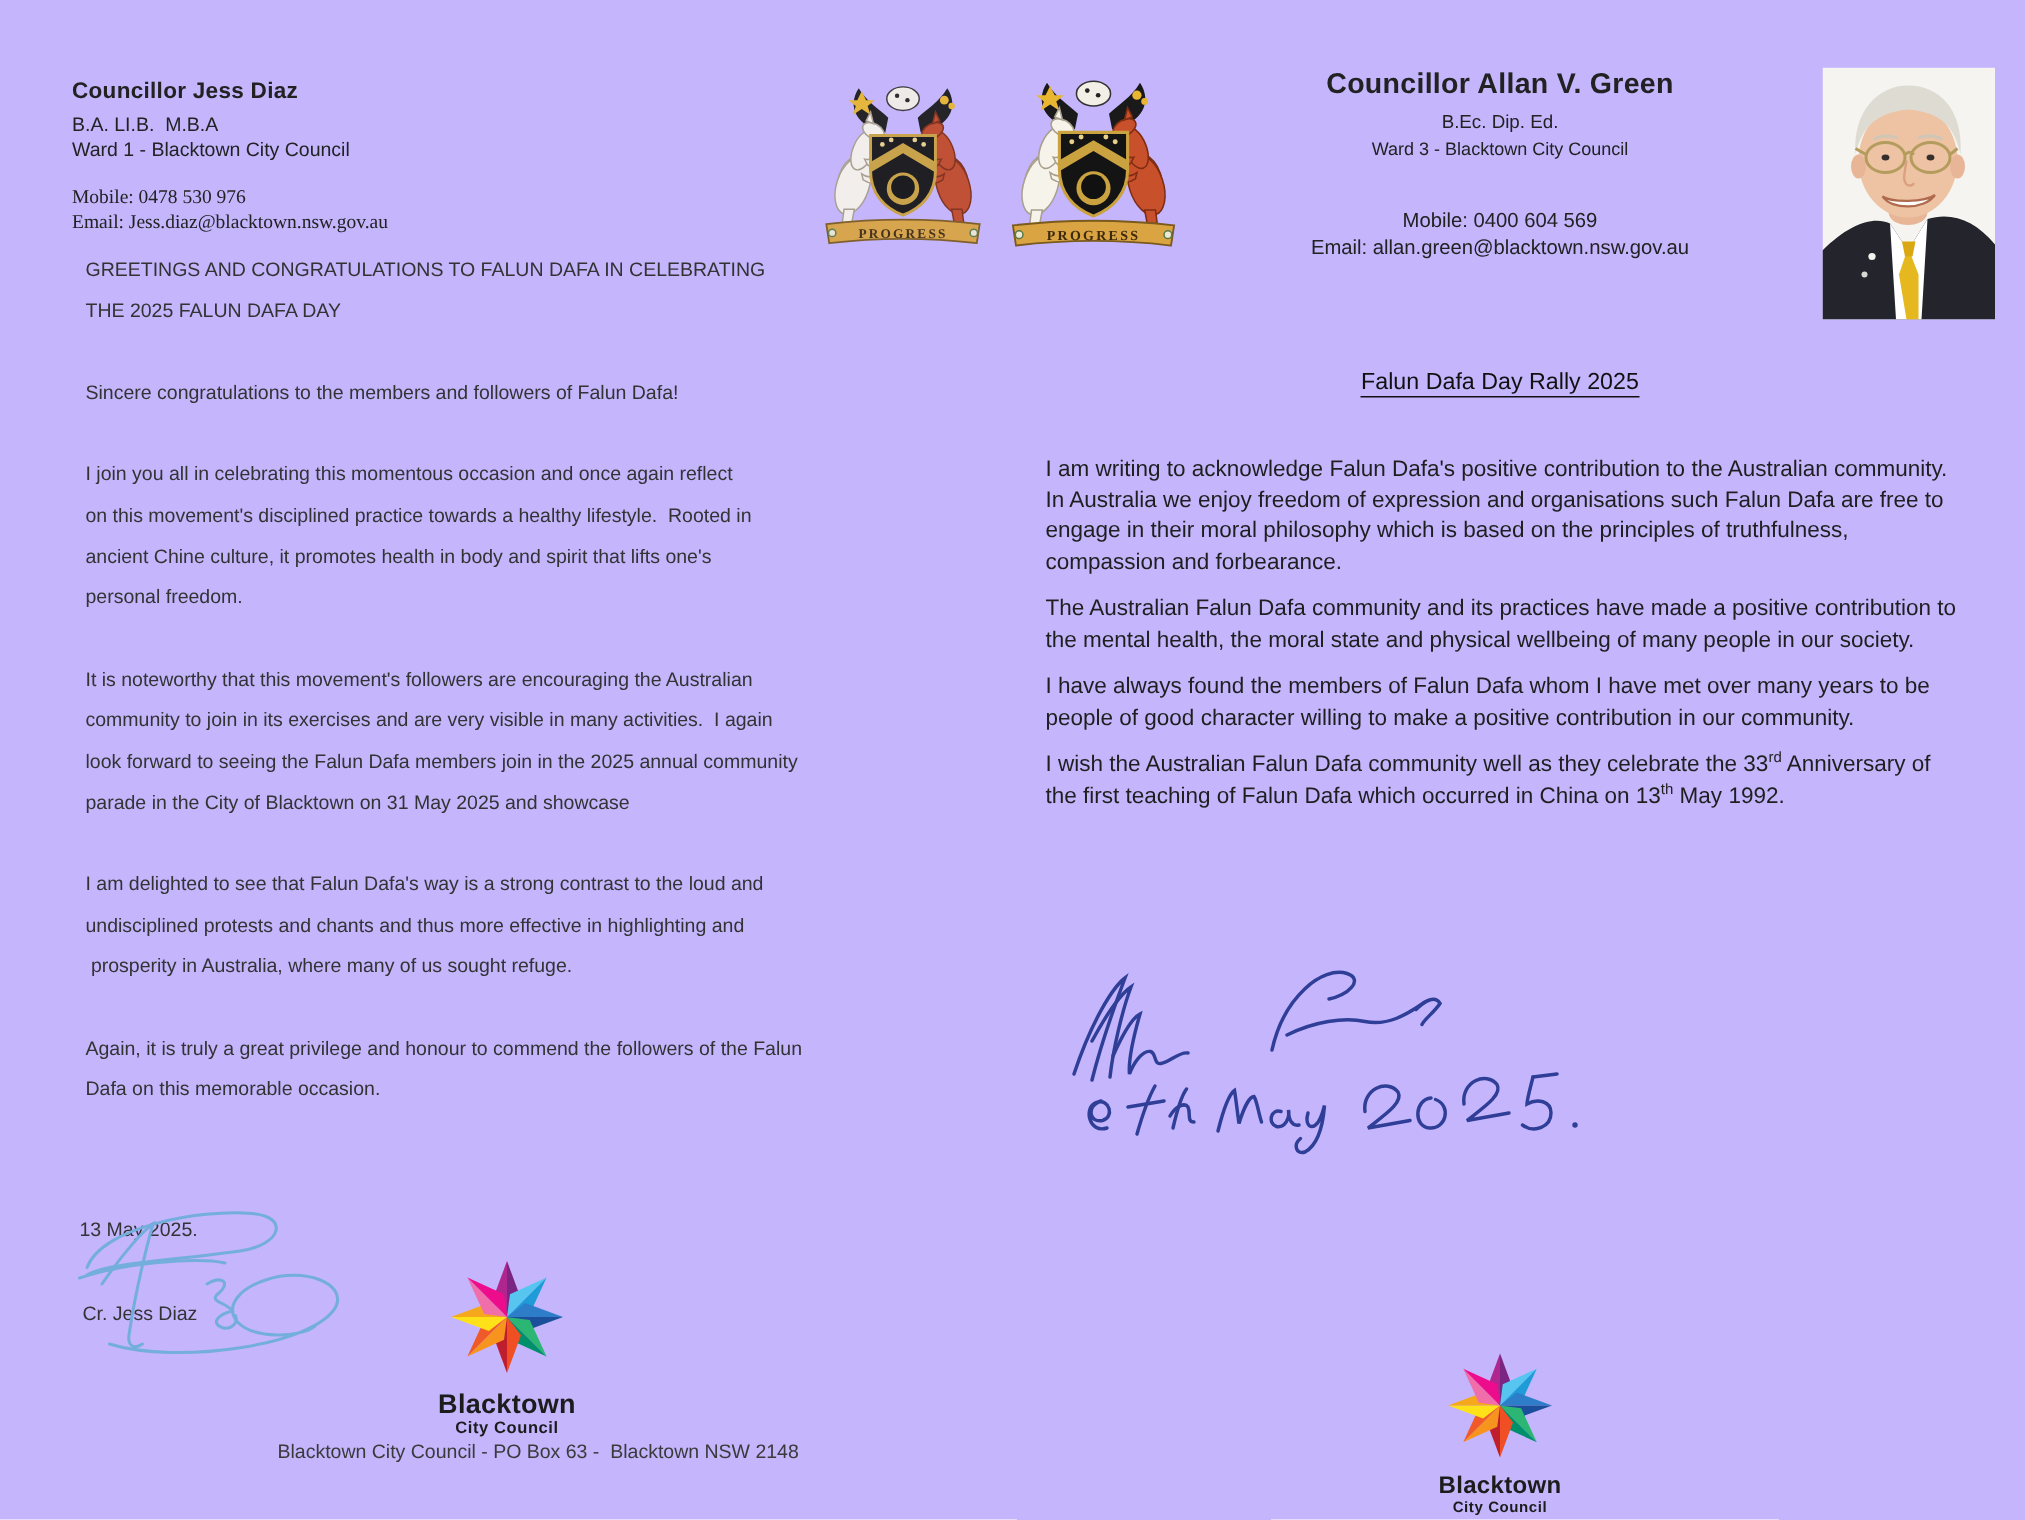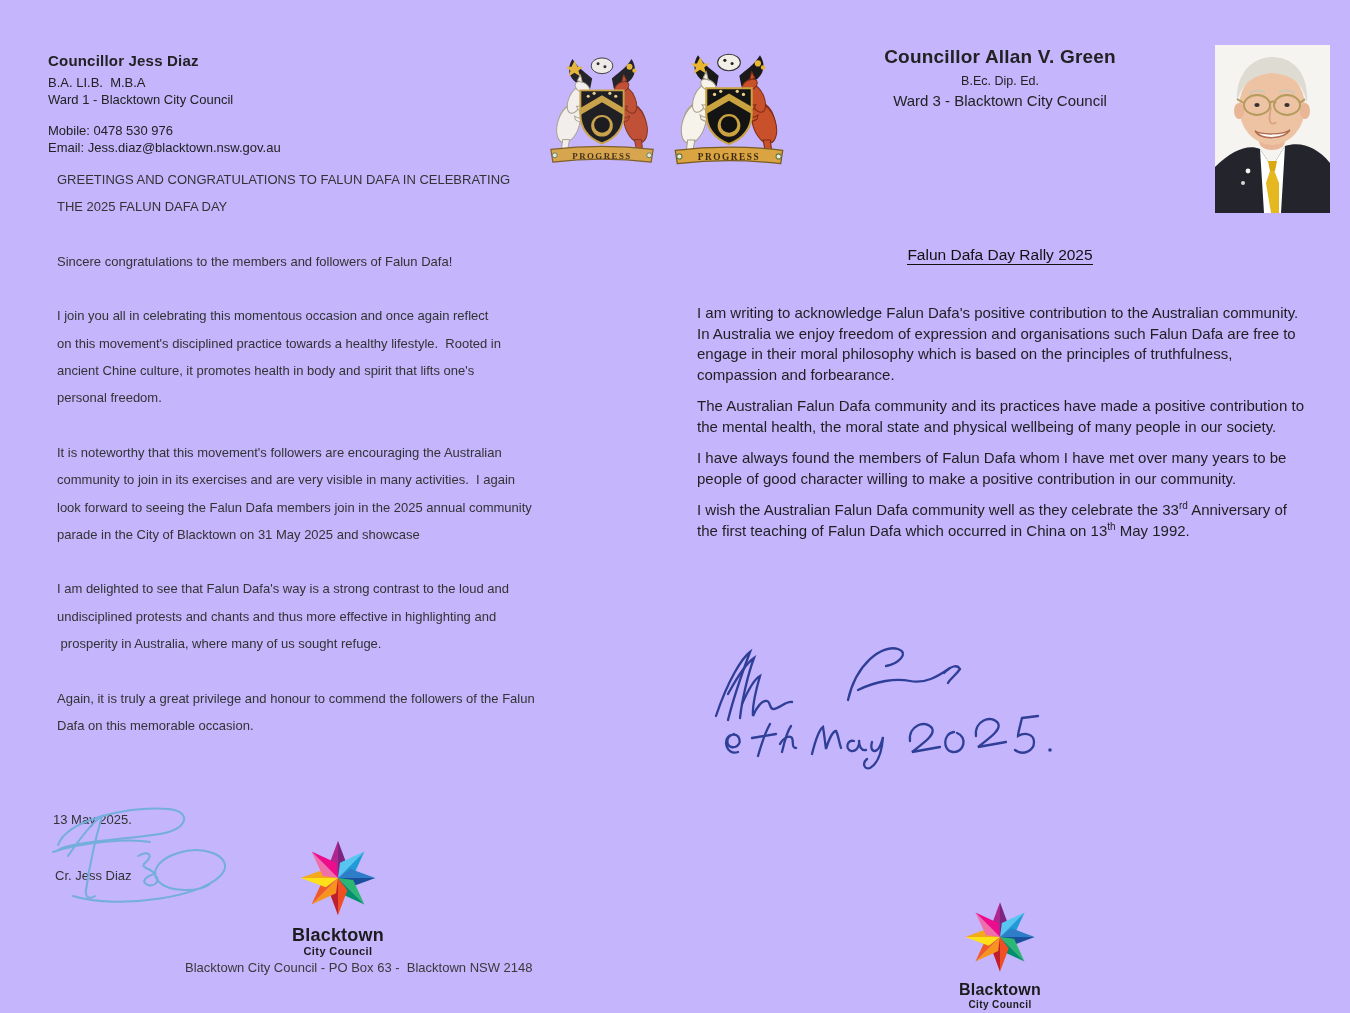--- a/index.html
+++ b/index.html
@@ -2,21 +2,21 @@
 <html><head>
 <meta charset="utf-8">
 <style>
   html,body{margin:0;padding:0;background:#fff;}
   #page{position:relative;width:1350px;height:1013px;background:#c4b5fd;overflow:hidden;
         font-family:"Liberation Sans",sans-serif;color:#2b2b2b;}
   .abs{position:absolute;}
   
   #left-header{left:48px;top:52px;font-size:13px;line-height:17px;color:#222;}
   #left-header .name{font-weight:bold;font-size:15px;margin-bottom:5px;letter-spacing:.2px;}
-  #left-header .contact{margin-top:14px;}
+  #left-header .contact{margin-top:14px;font-family:Liberation Serif, serif;}
   .pre{white-space:pre;}
   #left-body{left:57px;top:166px;font-size:13px;line-height:27.4px;color:#333;}
   #left-body .para{margin:0 0 27px 0;}
   .ln{white-space:pre;}
   #left-date{left:53px;top:812px;font-size:13px;color:#333;}
   #left-signoff{left:55px;top:868px;font-size:13px;color:#333;}
   
   .logo-block{text-align:center;}
   #left-logo{left:278px;top:836px;width:120px;}
   #right-logo{left:938px;top:898px;width:124px;}
@@ -24,21 +24,21 @@
   #left-logo .brand{font-size:18px;margin-top:2px;}
   #right-logo .brand{font-size:16px;margin-top:2px;}
   .brand-sub{font-weight:bold;color:#1c1c1c;line-height:1;}
   #left-logo .brand-sub{font-size:11px;margin-top:2px;letter-spacing:.4px;}
   #right-logo .brand-sub{font-size:10px;margin-top:2px;letter-spacing:.4px;}
   #left-footer{left:185px;top:960px;font-size:13px;color:#3a3a3a;}
   
   #right-header{left:840px;top:46px;width:320px;text-align:center;color:#222;}
   #right-header .name{font-weight:bold;font-size:19px;letter-spacing:.2px;}
   #right-header .creds{font-size:12.5px;margin-top:6px;}
-  #right-header .ward{font-size:15px;margin-top:4px;}
+  #right-header .ward{font-size:12px;margin-top:4px;}
   #right-header .contact{margin-top:32px;font-size:13.5px;line-height:18px;}
   #right-title{left:697px;top:246px;width:606px;text-align:center;font-size:15.5px;color:#111;}
   #right-title span{border-bottom:1.5px solid #111;padding-bottom:1px;}
   #right-body{left:697px;top:303px;width:608px;font-size:15px;line-height:20.7px;color:#1f1f1f;}
   #right-body p{margin:0 0 10.5px 0;}
   #right-closing{margin-top:32px;}
   sup{font-size:10px;vertical-align:super;line-height:0;}
   
   .crest-motto{font-family:"Liberation Serif",serif;}
 </style>
@@ -234,20 +234,24 @@
       <circle cx="12" cy="104" r="2.5" fill="#efe8d2" stroke="#567a4a" stroke-width="1"></circle>
       <circle cx="108" cy="104" r="2.5" fill="#efe8d2" stroke="#567a4a" stroke-width="1"></circle>
       <text x="60" y="107.5" text-anchor="middle" font-size="9" font-weight="bold" letter-spacing="1.5" fill="#3c2a0e" class="crest-motto">PROGRESS</text>
     </g>
   </svg>
 
   <div class="abs" id="right-header">
     <div class="name">Councillor Allan V. Green</div>
     <div class="creds">B.Ec. Dip. Ed.</div>
     <div class="ward">Ward 3 - Blacktown City Council</div>
+    <div class="contact">
+      <div>Mobile: 0400 604 569</div>
+      <div>Email: allan.green@blacktown.nsw.gov.au</div>
+    </div>
   </div>
 
   <svg class="abs" style="left:1215px;top:45px;" width="115" height="168" viewBox="0 0 115 168">
     <rect x="0" y="0" width="115" height="168" fill="#f6f4f0"></rect>
 
     <path d="M0,168 L0,122 C18,104 34,99 45,104 L57,122 L70,101 C86,96 102,102 115,118 L115,168 Z" fill="#23242c"></path>
 
     <polygon points="45,104 57,122 70,101 66,168 49,168" fill="#ffffff"></polygon>
 
     <polygon points="57,120 51,138 56,168 64,168 64,138" fill="#e6b81f"></polygon>

